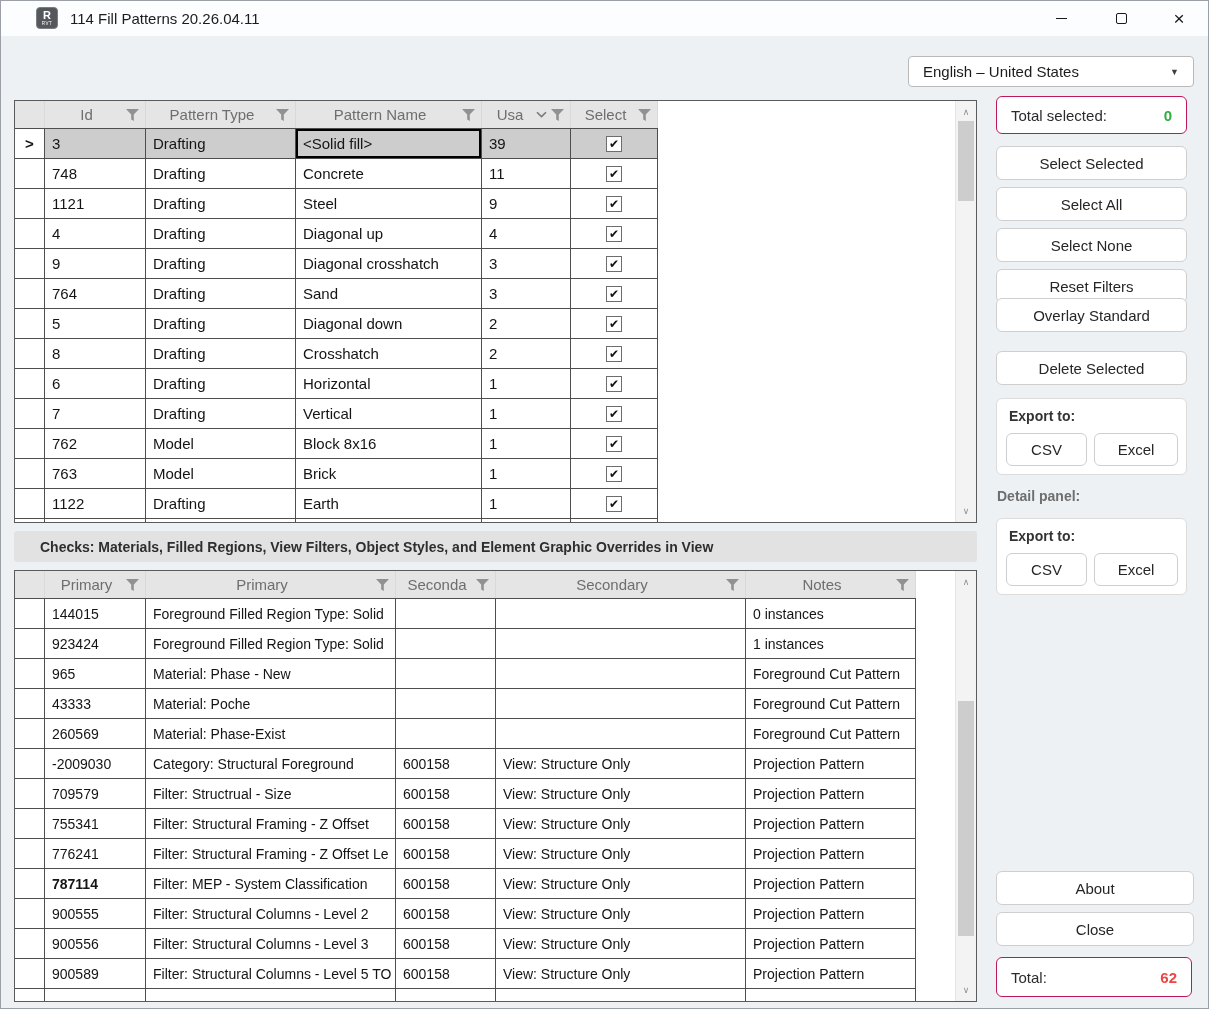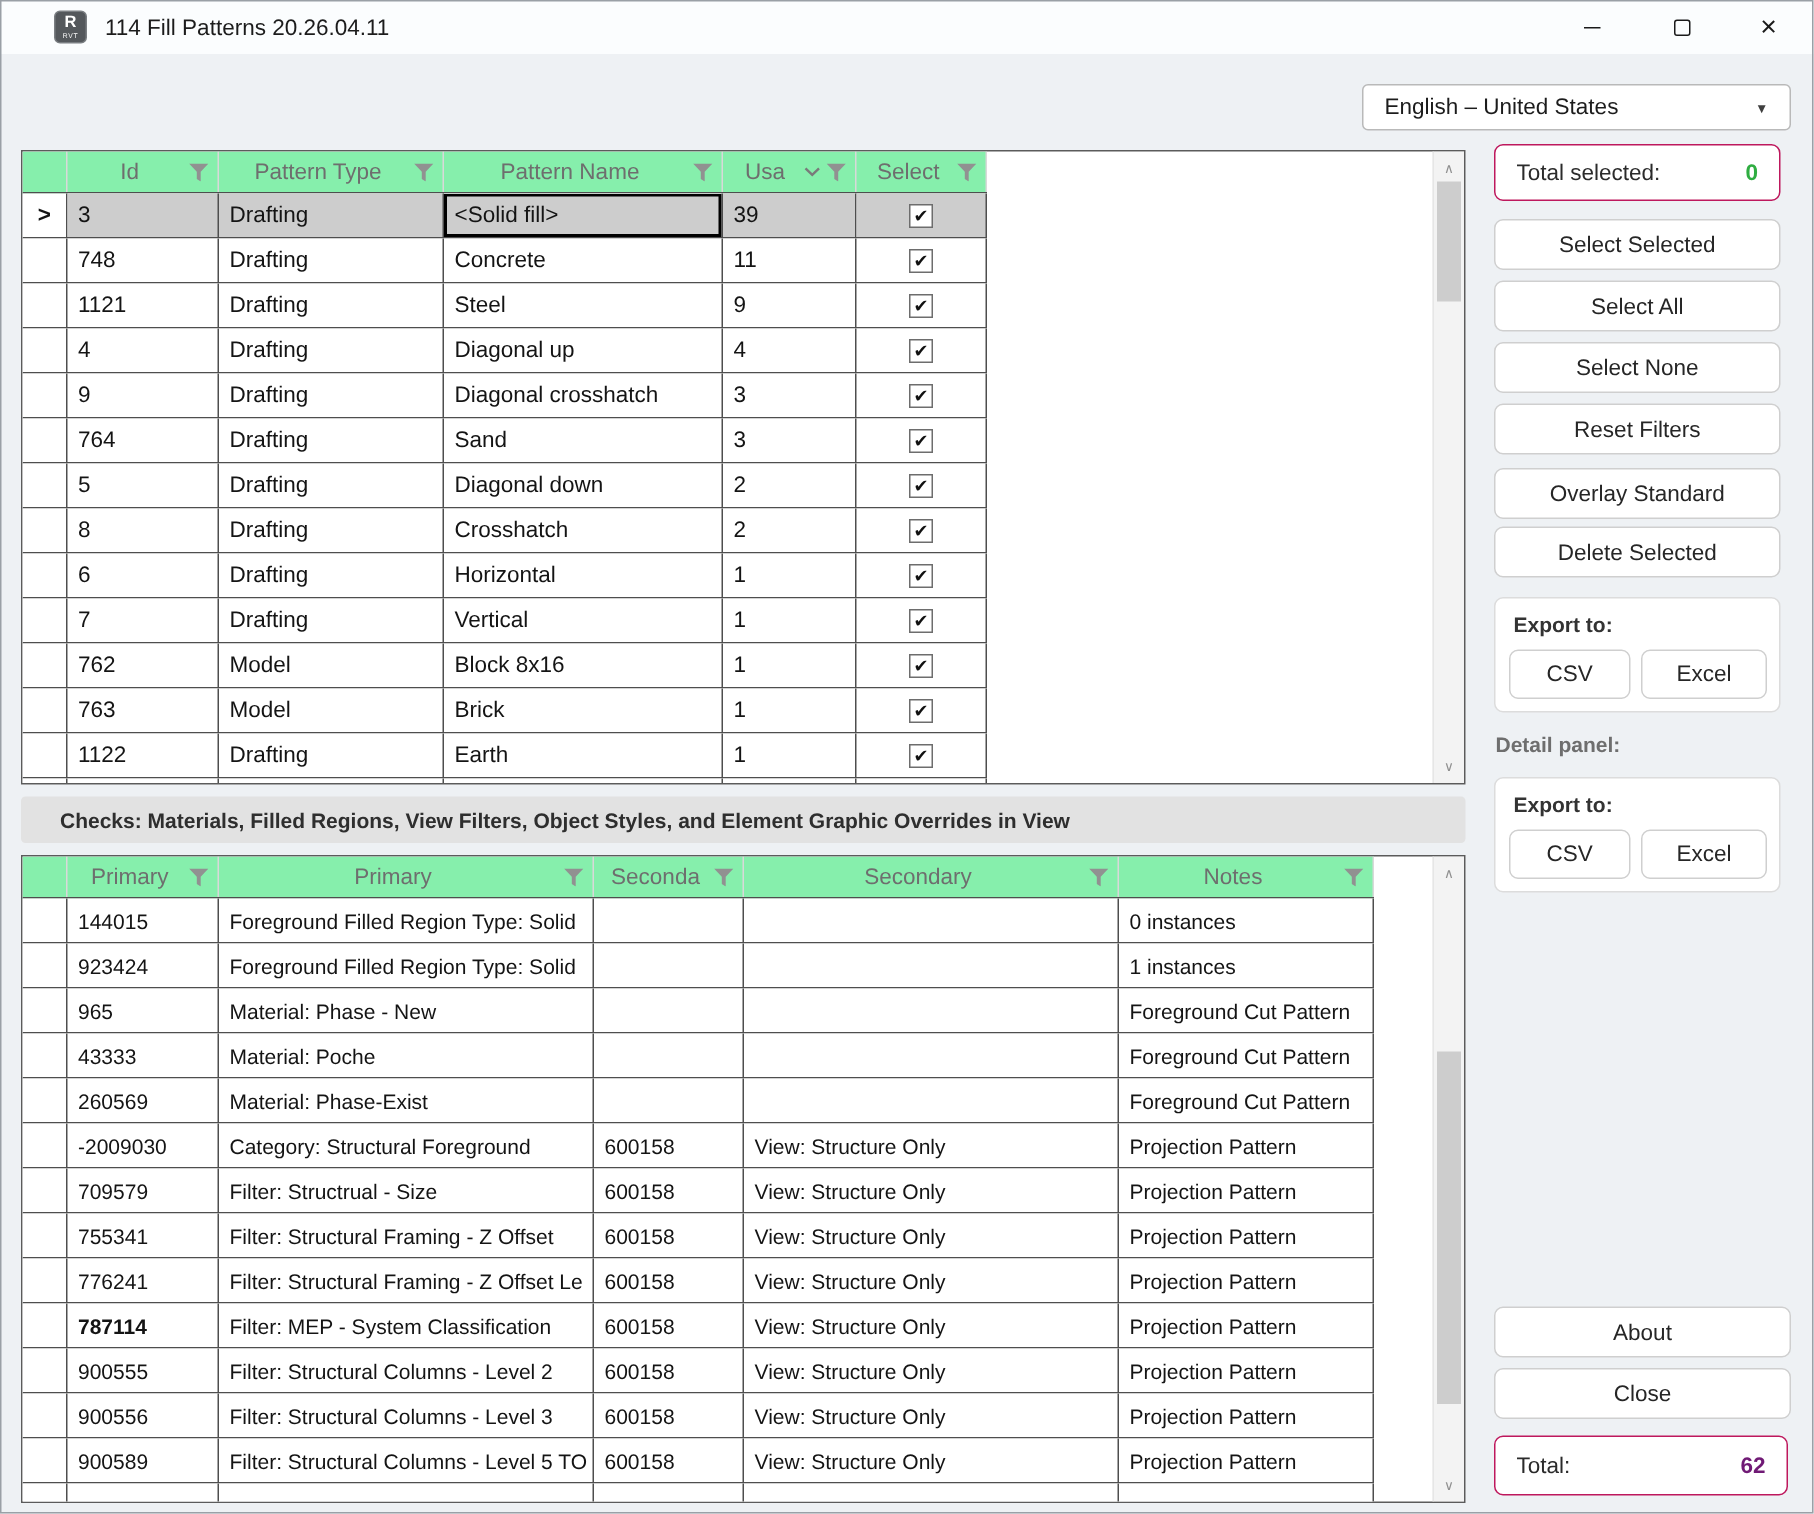--- a/index.html
+++ b/index.html
@@ -27,21 +27,21 @@
   
   .lang-select { position:absolute; left:908px; top:56px; width:286px; height:31px; background:#fff;
     border:1px solid #b9b9b9; border-radius:4px; display:flex; align-items:center; padding:0 14px; font-size:15px; }
   .lang-caret { margin-left:auto; font-size:9px; color:#3f3f3f; }
 
   
   .grid { position:absolute; background:#fff; border:1px solid #5b5b5b; overflow:hidden; }
   #main-grid   { left:14px; top:100px; width:963px; height:423px; }
   #detail-grid { left:14px; top:570px; width:963px; height:432px; }
 
-  .g-header { display:flex; height:28px; background:#86efac; border-bottom:1px solid #4e4e4e; width:max-content;justify-content:center; }
+  .g-header { display:flex; height:28px; background:#e5e5e5; border-bottom:1px solid #4e4e4e; width:max-content;justify-content:center; }
   .g-hcell  { border-right:1px solid #d9d9d9; display:flex; align-items:center; color:#6e6e6e;
               font-size:15px; padding:0 6px; gap:4px; overflow:hidden; white-space:nowrap; }
   .g-hlabel { flex:1; text-align:center; overflow:hidden; }
   .g-row  { display:flex; height:30px; border-bottom:1px solid #4e4e4e; background:#fff; width:max-content; }
   .g-cell { border-right:1px solid #4e4e4e; display:flex; align-items:center; padding:0 7px;
             font-size:15px; white-space:nowrap; overflow:hidden; color:#141414; }
   #detail-grid .g-cell { font-size:14px; }
   .g-row.current .g-cell:not(.sel-cell) { background:#cdcdcd; }
   .focus-cell { box-shadow: inset 0 0 0 2px #000; }
   .sel-cell   { justify-content:center; padding:0; font-weight:bold; font-size:15px; }
@@ -479,21 +479,21 @@
 
 <div class="info-box" id="total-selected-box">
   <span>Total selected:</span>
   <span class="green-val" style="color: rgb(47, 173, 65);">0</span>
 </div>
 
 <div class="action-btn" style="top:146px;">Select Selected</div>
 <div class="action-btn" style="top:187px;">Select All</div>
 <div class="action-btn" style="top:228px;">Select None</div>
 <div class="action-btn" style="top:269px;">Reset Filters</div>
-<div class="action-btn" style="top:312px;">Overlay Standard</div>
+<div class="action-btn" style="top:298px;">Overlay Standard</div>
 <div class="action-btn" style="top:351px;">Delete Selected</div>
 
 <div class="export-group" style="top:398px;">
   <span class="export-label">Export to:</span>
   <div class="export-btn export-csv">CSV</div>
   <div class="export-btn export-excel">Excel</div>
 </div>
 
 <div id="detail-panel-label">Detail panel:</div>
 
@@ -501,14 +501,14 @@
   <span class="export-label">Export to:</span>
   <div class="export-btn export-csv">CSV</div>
   <div class="export-btn export-excel">Excel</div>
 </div>
 
 <div class="action-btn" id="about-btn" style="top:871px;">About</div>
 <div class="action-btn" id="close-btn" style="top:912px;">Close</div>
 
 <div class="info-box" id="total-box">
   <span>Total:</span>
-  <span class="green-val" style="color: #701a75;">62</span>
+  <span class="green-val" style="color: #ef4444;">62</span>
 </div>
 
 </body></html>

